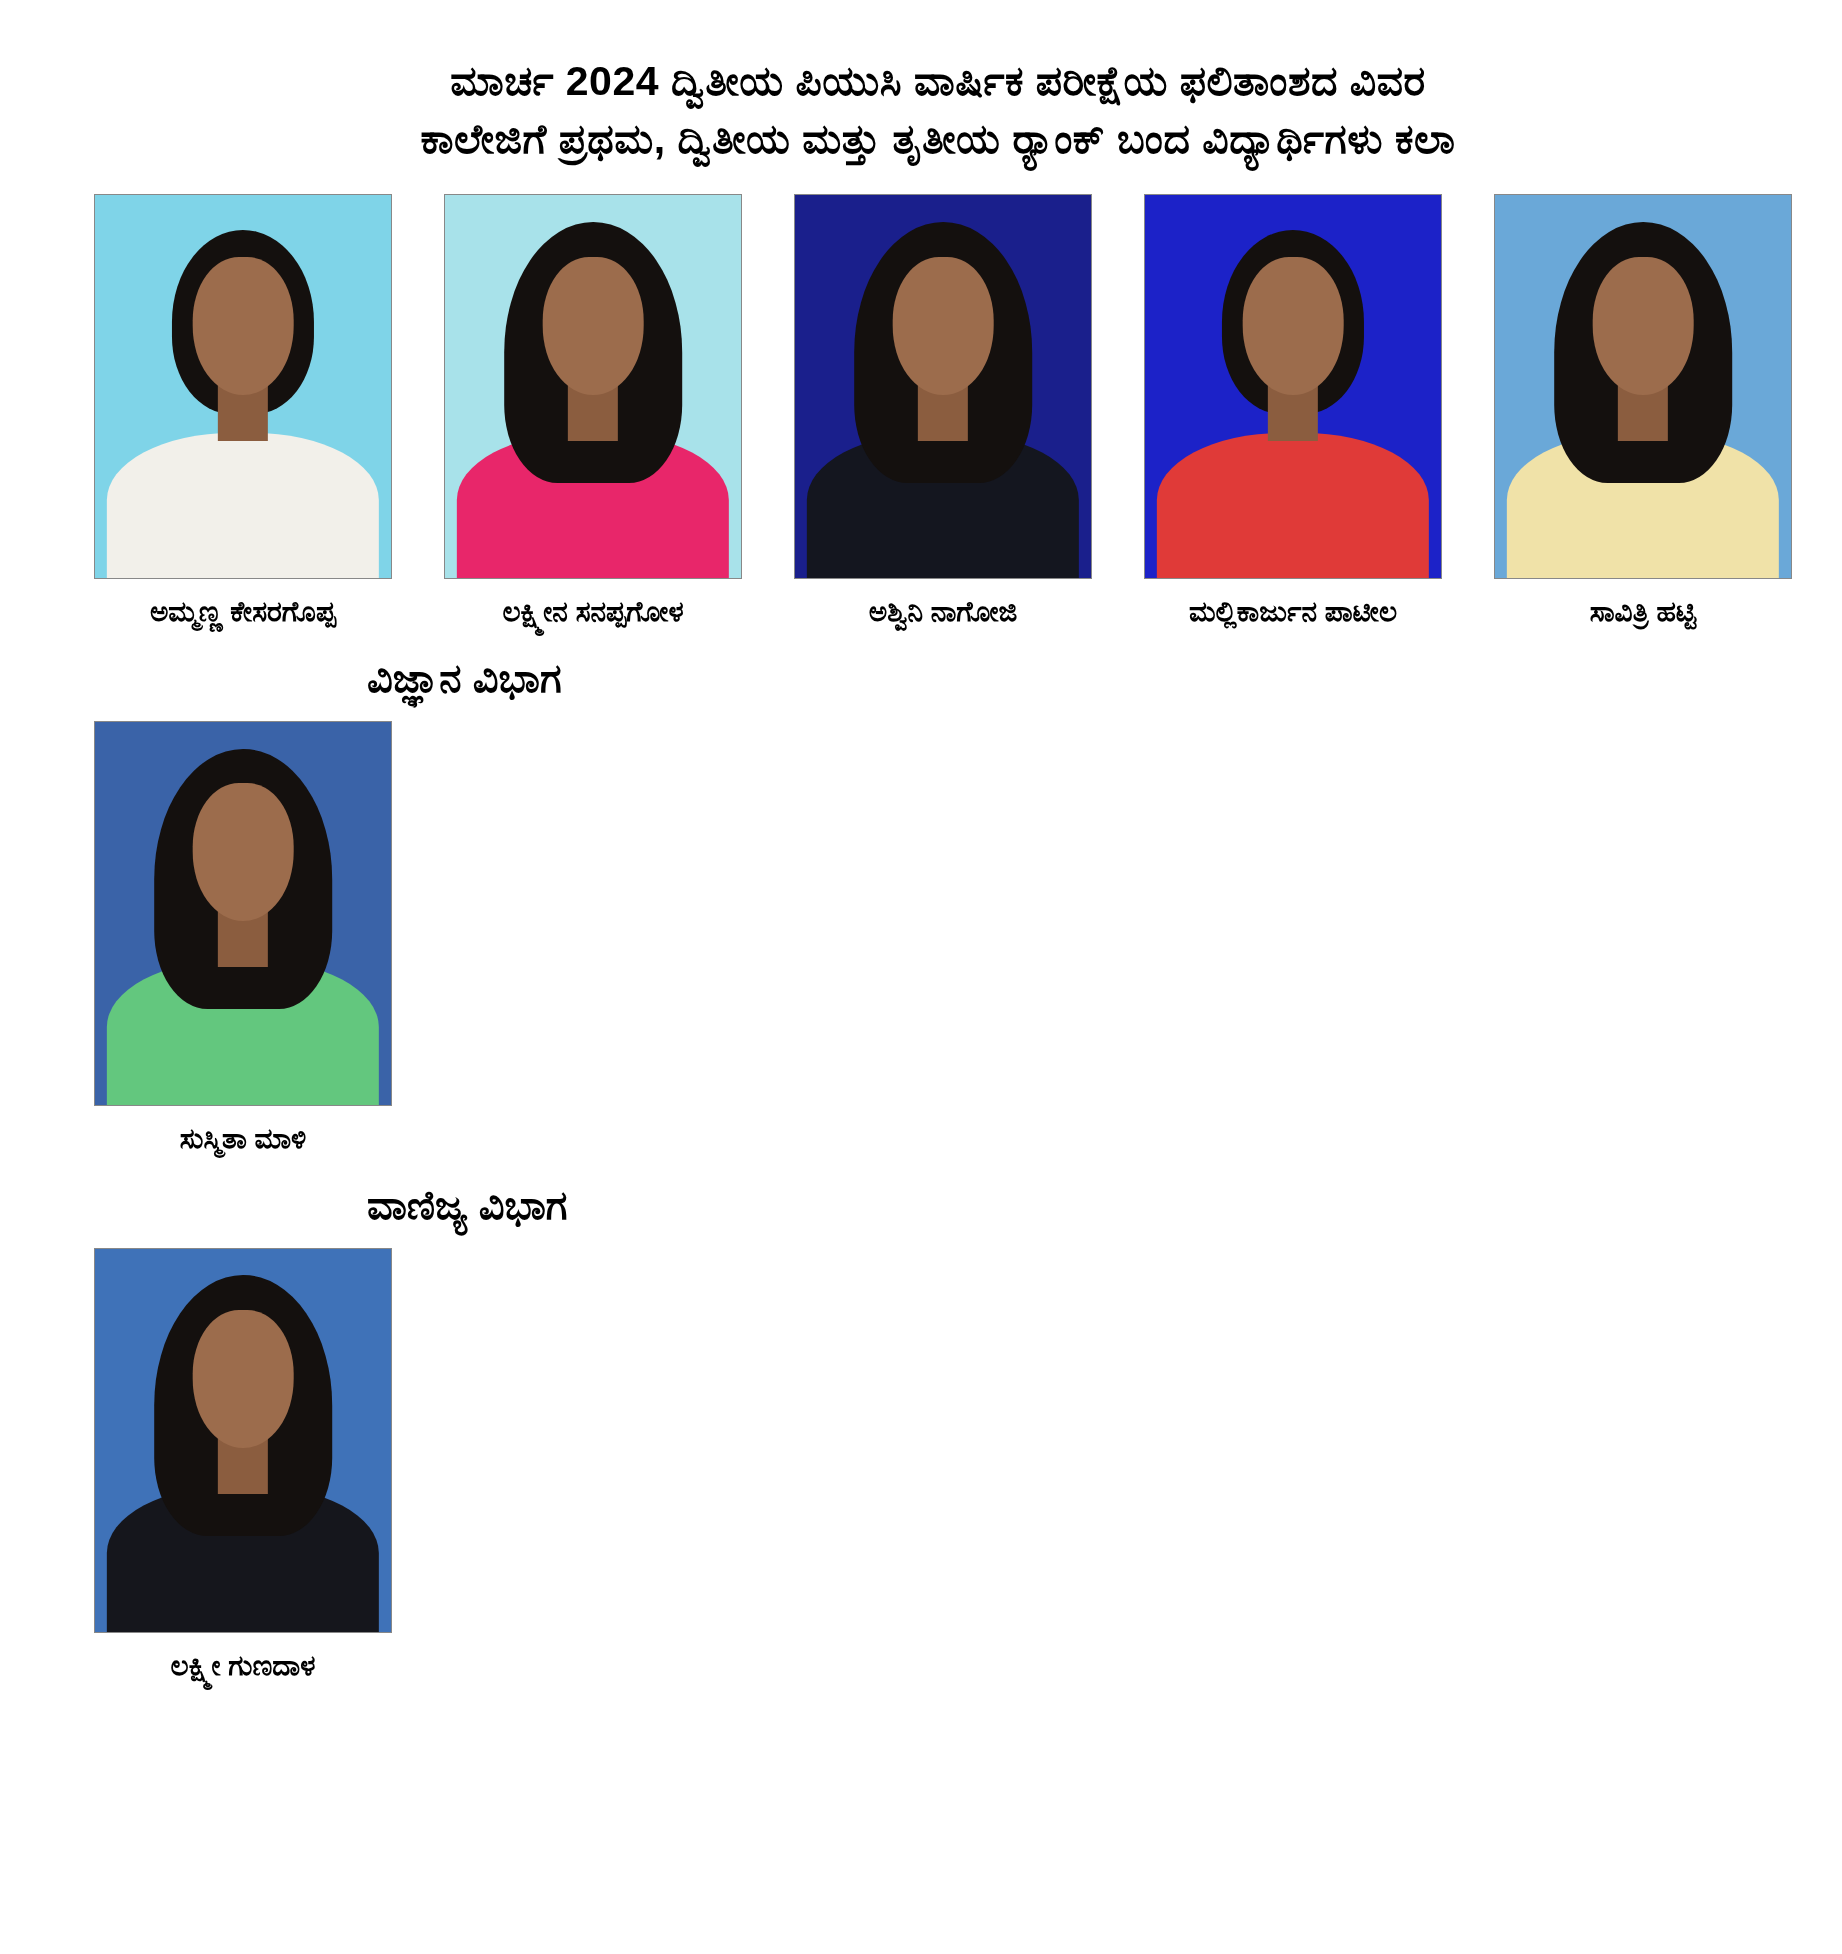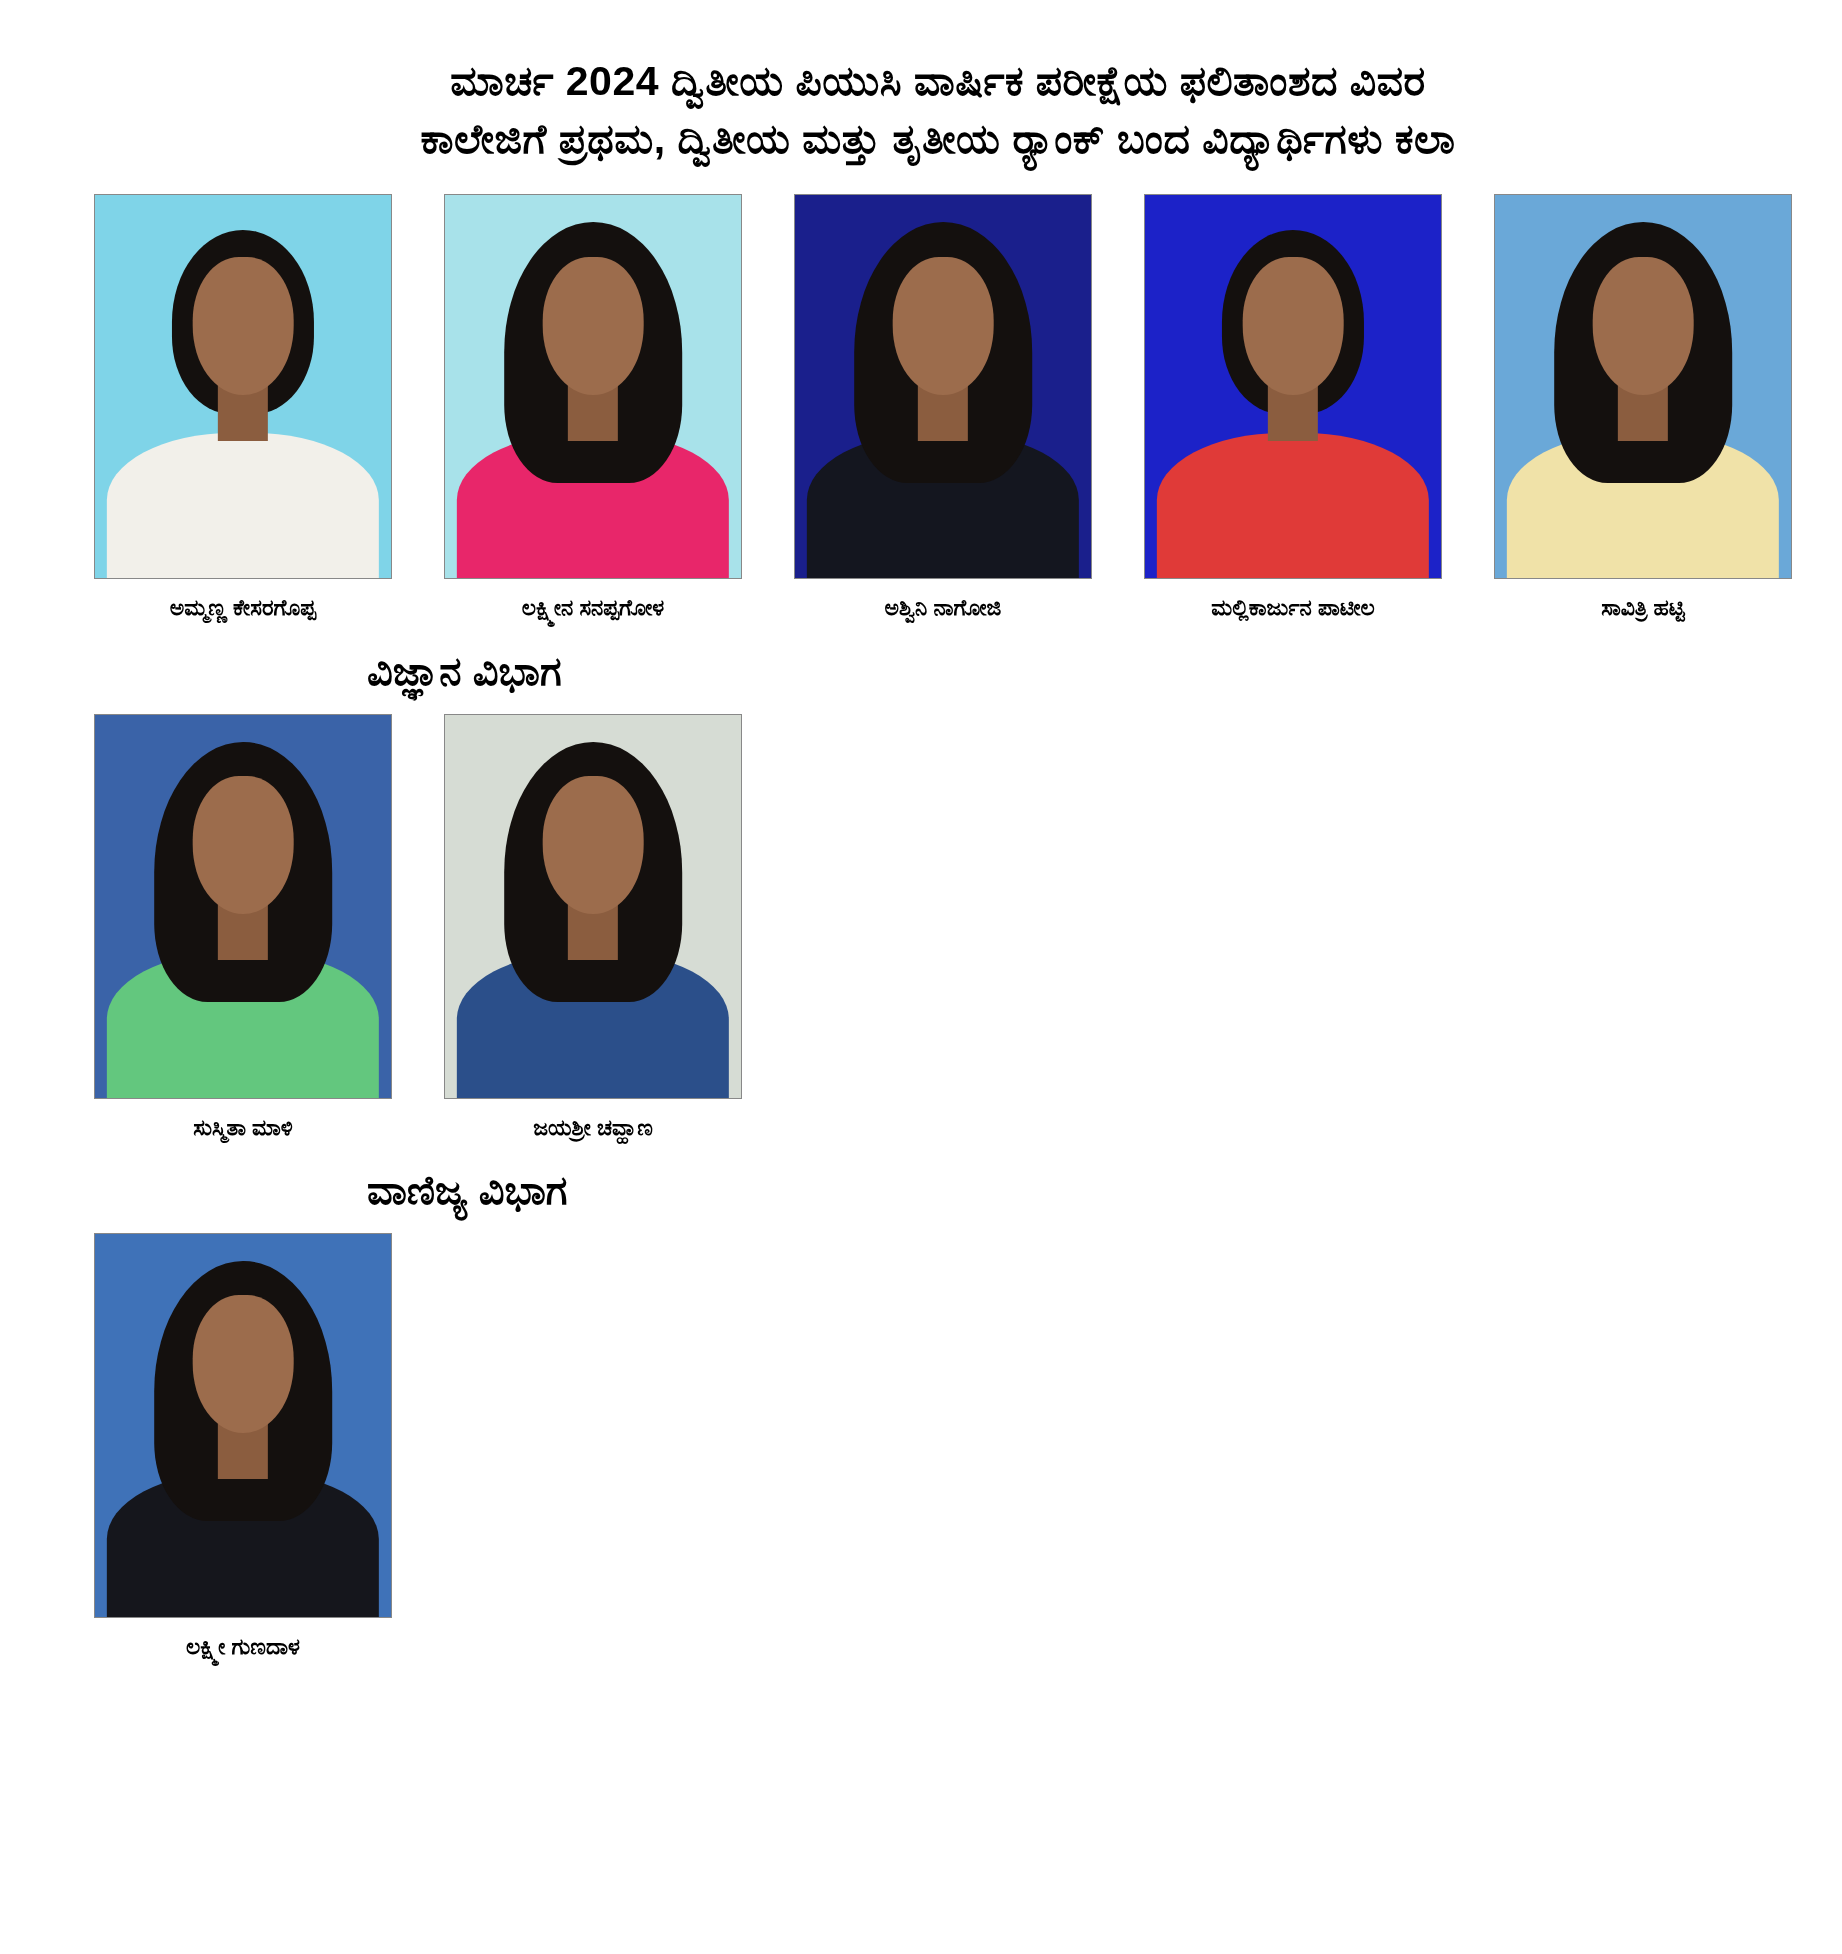--- a/index.html
+++ b/index.html
@@ -113,21 +113,21 @@
     position: absolute;
     left: 50%;
     transform: translateX(-50%);
     bottom: 0;
     width: 92%;
     height: 38%;
     border-radius: 46% 46% 0 0;
   }
   .caption {
     margin-top: 16px;
-    font-size: 22px;
+    font-size: 28px;
     font-weight: bold;
     text-align: center;
     line-height: 1.2;
     width: 330px;
   }
 </style>
 </head>
 <body>
 
 <div class="page">
@@ -213,32 +213,20 @@
         <div class="portrait">
           <div class="torso" style="background:#63c77e"></div>
           <div class="hair long"></div>
           <div class="neck"></div>
           <div class="face"></div>
         </div>
       </div>
       <div class="caption">ಸುಸ್ಮಿತಾ ಮಾಳಿ</div>
     </div>
 
-    <div class="cell">
-      <div class="photo">
-        <div class="bg" style="background:#d6dcd4"></div>
-        <div class="portrait">
-          <div class="torso" style="background:#2b4f8a"></div>
-          <div class="hair long"></div>
-          <div class="neck"></div>
-          <div class="face"></div>
-        </div>
-      </div>
-      <div class="caption">ಜಯಶ್ರೀ ಚವ್ಹಾಣ</div>
-    </div>
 
 
     <div class="cell"></div>
     <div class="cell"></div>
   </div>
 
   <div class="section-heading">ವಾಣಿಜ್ಯ ವಿಭಾಗ</div>
   <div class="row">
 
 

